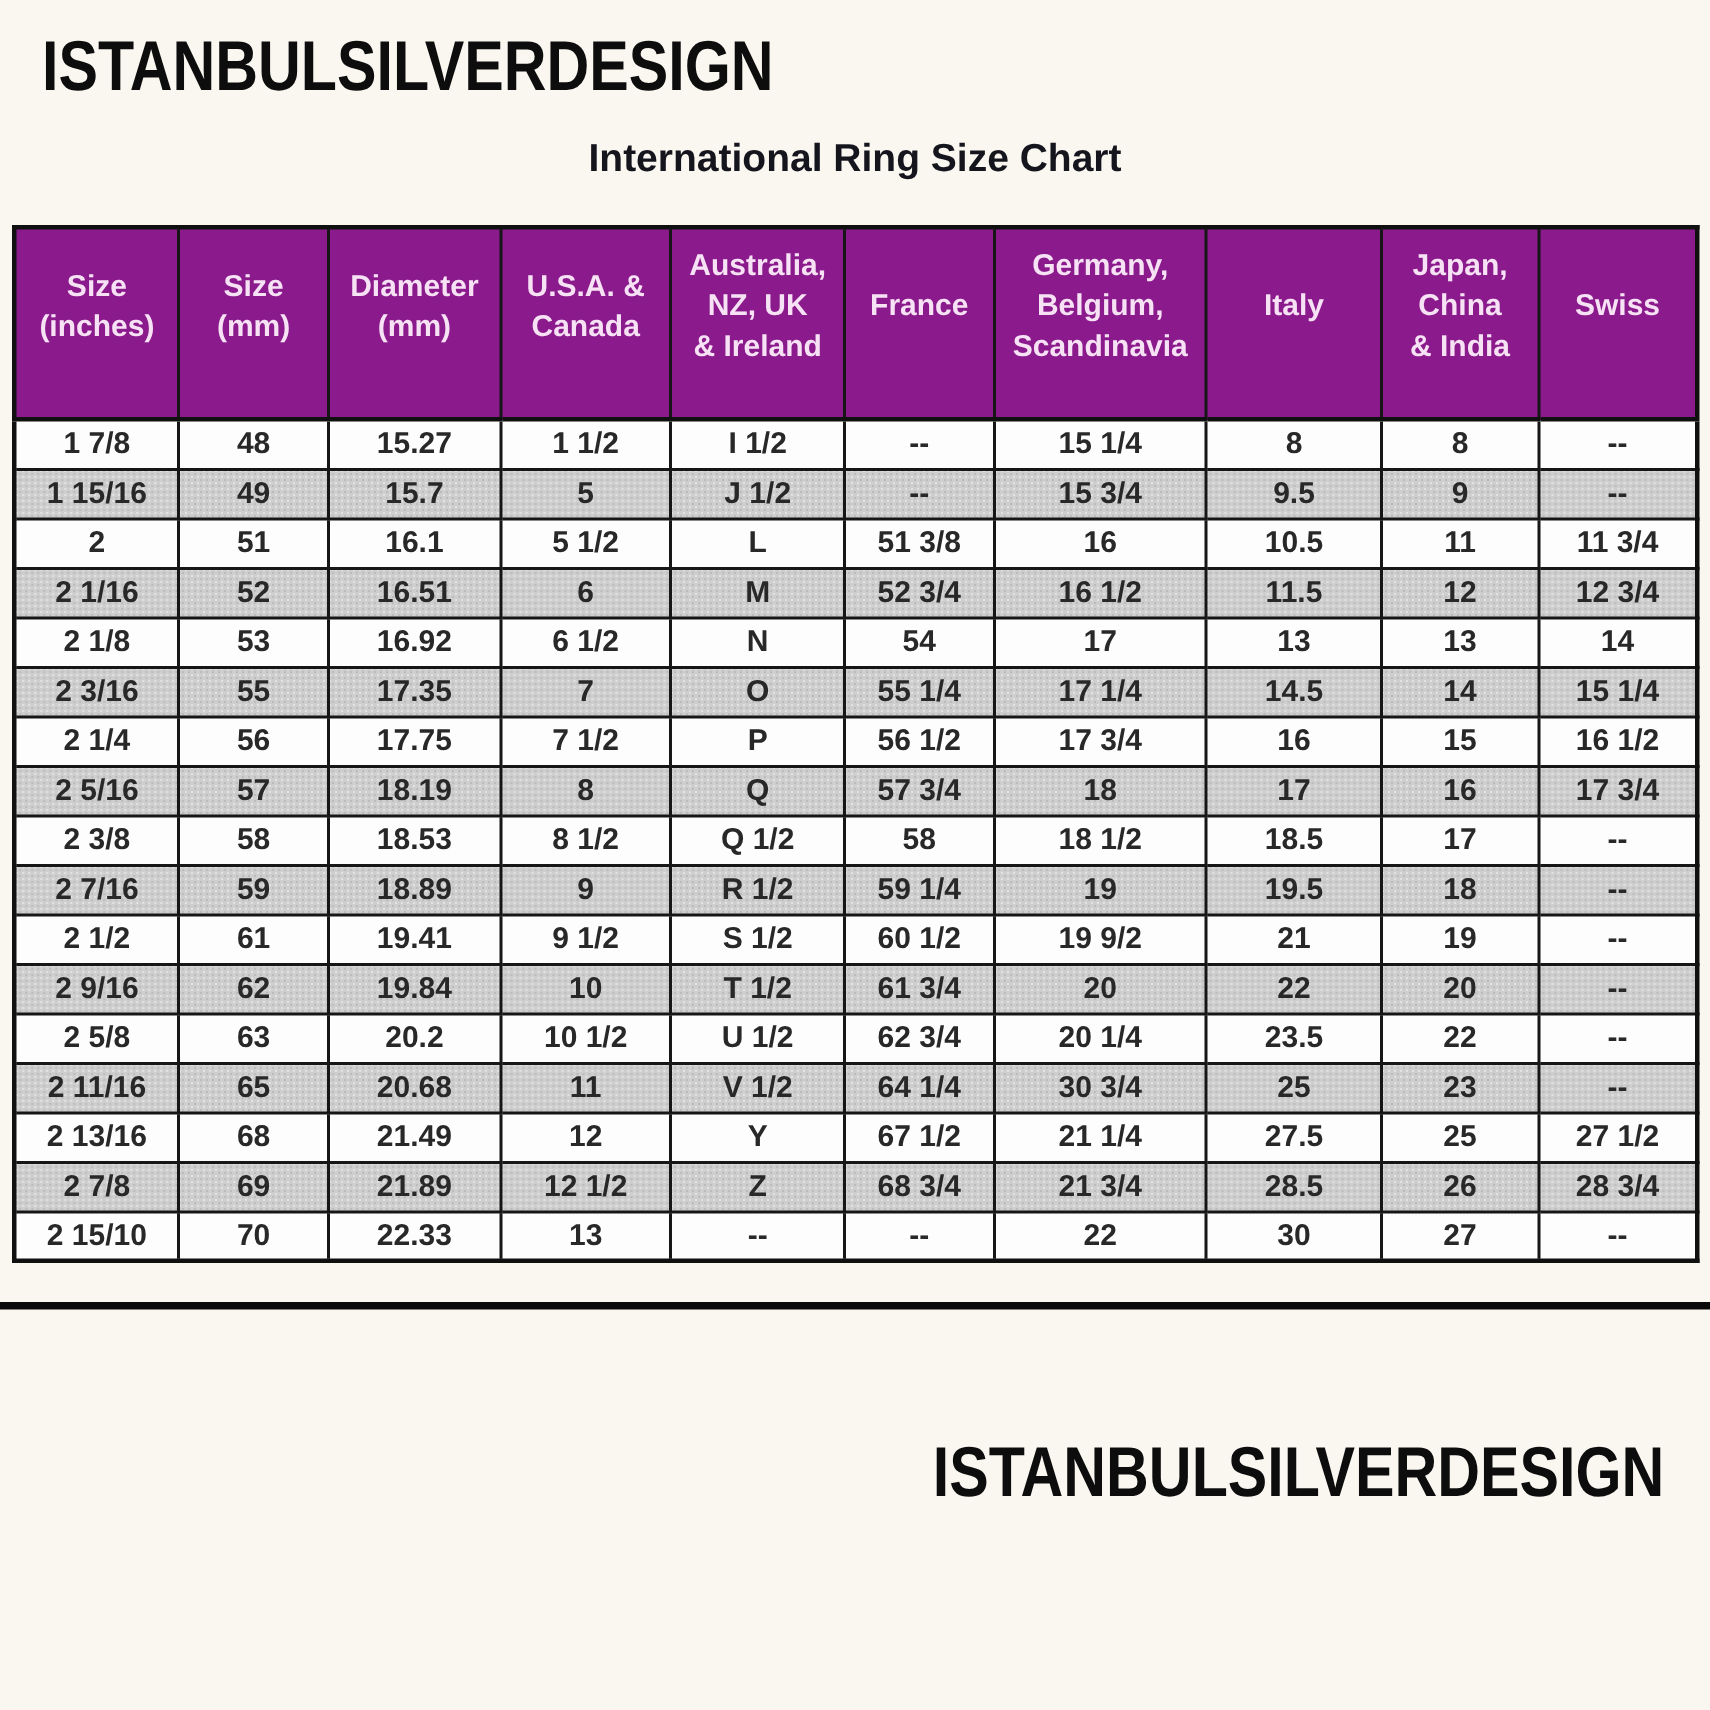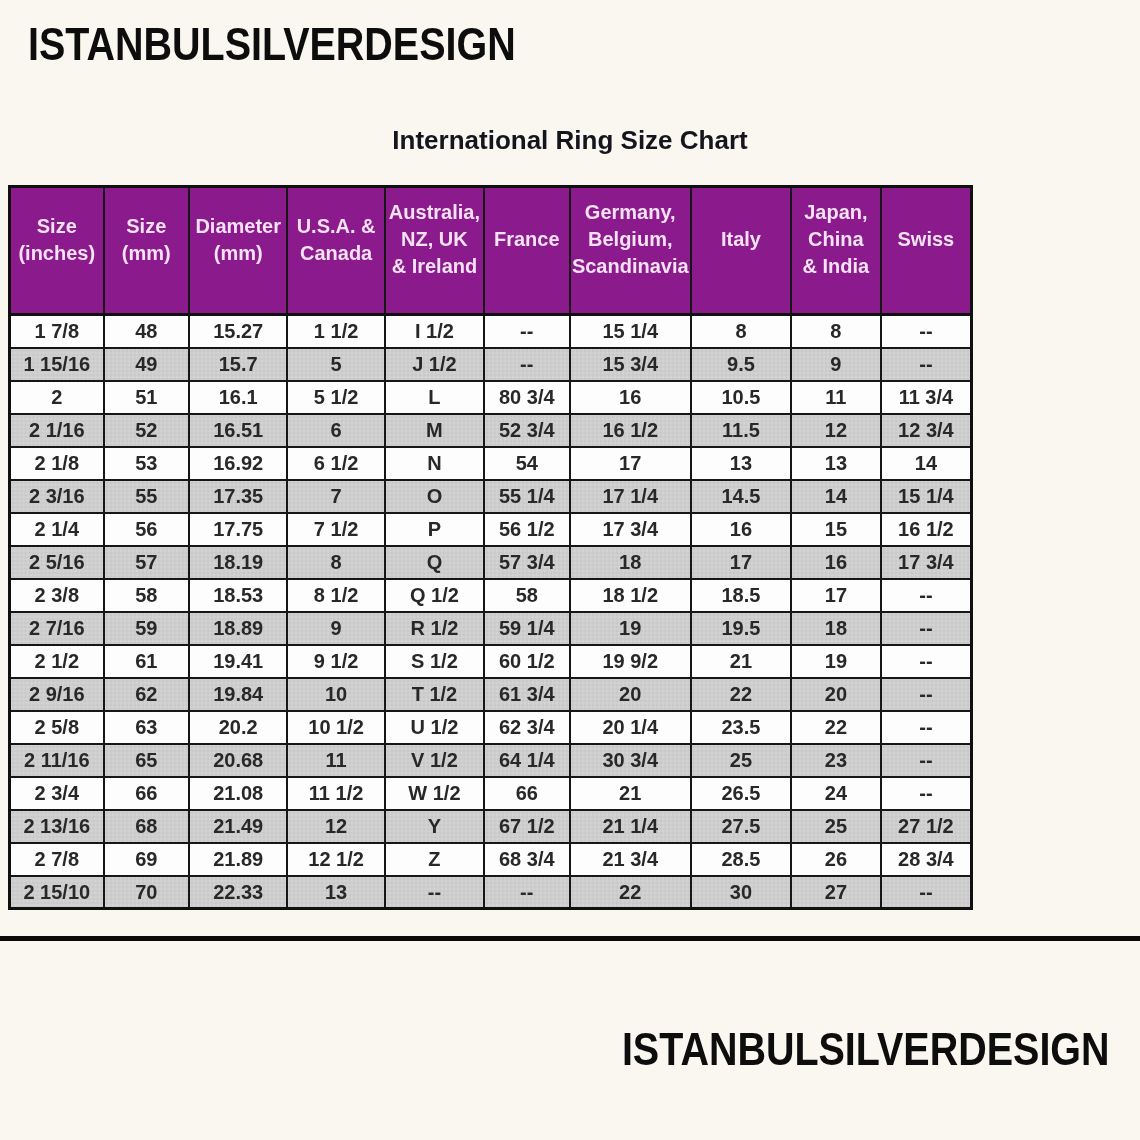--- a/index.html
+++ b/index.html
@@ -15,30 +15,30 @@
     font-size: 47px;
     font-weight: 700;
     letter-spacing: 0px;
     color: #0d0d0d;
     transform: scaleX(0.84);
     transform-origin: left center;
     white-space: nowrap;
     line-height: 1;
   }
   .chart-title {
-    margin-top: 60px;
+    margin-top: 25px;
     text-align: center;
     font-size: 26px;
     font-weight: 700;
     color: #15151d;
     line-height: 1;
   }
   table.ring-table {
     margin: 32px 0 0 8px;
-    width: 965px;
+    width: 1125px;
     border-collapse: collapse;
     table-layout: fixed;
     border: 3px solid #101010;
   }
   table.ring-table th, table.ring-table td {
     border: 2px solid #161616;
     text-align: center;
     vertical-align: middle;
     padding: 0;
   }
@@ -162,21 +162,21 @@
         <td>9.5</td>
         <td>9</td>
         <td>--</td>
       </tr>
       <tr>
         <td>2</td>
         <td>51</td>
         <td>16.1</td>
         <td>5 1/2</td>
         <td>L</td>
-        <td>80 3/4</td>
+        <td>51 3/8</td>
         <td>16</td>
         <td>10.5</td>
         <td>11</td>
         <td>11 3/4</td>
       </tr>
       <tr>
         <td>2 1/16</td>
         <td>52</td>
         <td>16.51</td>
         <td>6</td>
@@ -301,32 +301,20 @@
         <td>20.68</td>
         <td>11</td>
         <td>V 1/2</td>
         <td>64 1/4</td>
         <td>30 3/4</td>
         <td>25</td>
         <td>23</td>
         <td>--</td>
       </tr>
       <tr>
-        <td>2 3/4</td>
-        <td>66</td>
-        <td>21.08</td>
-        <td>11 1/2</td>
-        <td>W 1/2</td>
-        <td>66</td>
-        <td>21</td>
-        <td>26.5</td>
-        <td>24</td>
-        <td>--</td>
-      </tr>
-      <tr>
         <td>2 13/16</td>
         <td>68</td>
         <td>21.49</td>
         <td>12</td>
         <td>Y</td>
         <td>67 1/2</td>
         <td>21 1/4</td>
         <td>27.5</td>
         <td>25</td>
         <td>27 1/2</td>

